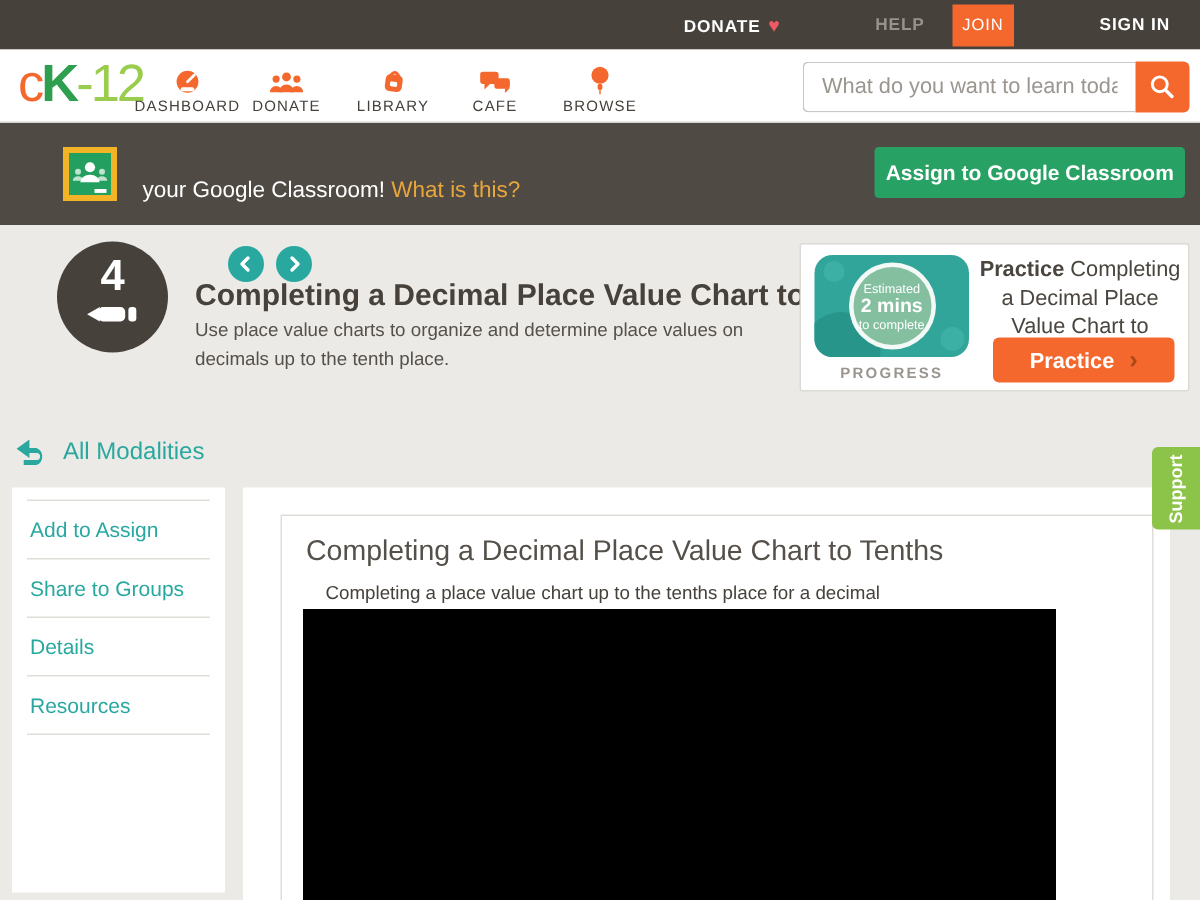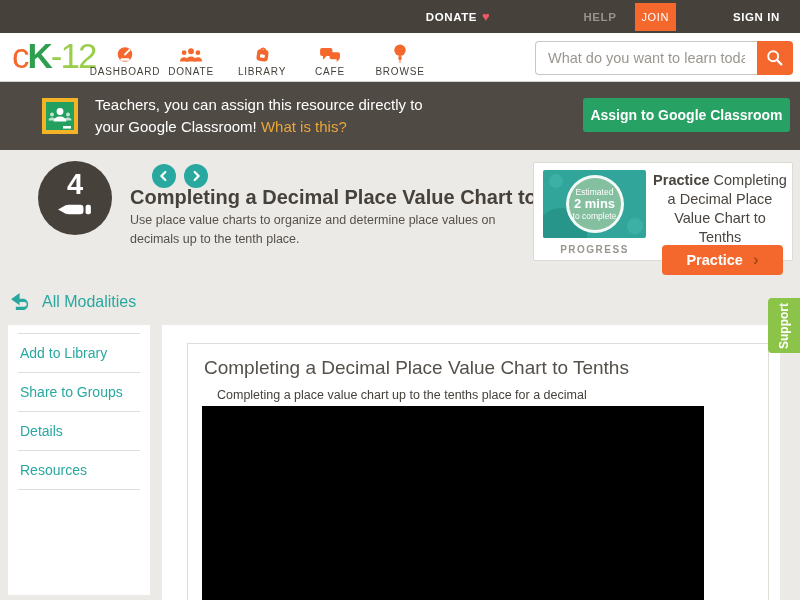--- a/index.html
+++ b/index.html
@@ -4,21 +4,21 @@
 <style>
   * { box-sizing: border-box; margin: 0; padding: 0; }
   html,body { background:#d8d6d2; }
   body { font-family:"Liberation Sans", sans-serif; }
   .frame { position:relative; width:800px; height:600px; overflow:hidden; background:#eceae6; margin:0 auto; }
   .abs { position:absolute; }
 
   
   .topbar { left:0; top:0; width:800px; height:33px; background:#46413b; display:flex; align-items:center; justify-content:flex-end; }
   .topbar .tlink { color:#fff; font-size:11.5px; font-weight:bold; letter-spacing:.6px; cursor:pointer;padding-left:39px; }
-  .topbar .help { color:#97928b; margin:0 18px 0 54px; }
+  .topbar .help { color:#97928b; margin:0 18px 0 24px; }
   .heart { color:#ef5966; font-size:13px; margin-left:5px; }
   .join-btn { background:#f4682e; color:#fff; font-size:11px; font-weight:normal; letter-spacing:.6px; padding:8px 7px; cursor:pointer; }
   .signin { margin:0 20px 0 18px; }
 
   
   .header { left:0; top:33px; width:800px; height:49px; background:#fff; border-bottom:1px solid #d5d3ce; }
   .logo { left:12px; top:3px; font-size:35px; letter-spacing:-2px; cursor:pointer; }
   .logo .lc { color:#f4682e; }
   .logo .lk { color:#2e9e4f; font-weight:bold; }
   .logo .ln { color:#9acd4e; }
@@ -41,30 +41,30 @@
   .badge .bnum { color:#fff; font-size:29px; font-weight:bold; display:block; margin-top:7px; }
   .badge svg { margin-top:2px; }
   .nav-circle { width:24px; height:24px; border-radius:50%; background:#29a8a0; display:flex; align-items:center; justify-content:center; cursor:pointer; }
   .prev { left:152px; top:164px; }
   .next { left:184px; top:164px; }
   .lesson-title { left:130px; top:186px; font-size:20px; font-weight:bold; color:#46413b; }
   .lesson-desc { left:130px; top:211px; width:398px; font-size:12.5px; line-height:1.55; color:#55504a; }
 
   
   .pcard { left:533px; top:162px; width:260px; height:99px; background:#fff; border:1px solid #dcdad5; border-radius:2px; }
-  .pthumb { left:9px; top:7px; width:103px; height:68px; background:#31a59a; overflow:hidden; border-radius:2px; }
+  .pthumb { left:9px; top:7px; width:103px; height:68px; background:#31a59a; overflow:hidden; border-radius:12px; }
   .phead { left:-8px; top:38px; width:52px; height:52px; border-radius:50%; background:#28958b; }
   .pdot1 { left:6px; top:4px; width:14px; height:14px; border-radius:50%; background:#3db0a5; }
   .pdot2 { left:84px; top:48px; width:16px; height:16px; border-radius:50%; background:#3db0a5; }
   .pcircle { left:50%; top:50%; transform:translate(-50%,-50%); width:58px; height:58px; border-radius:50%; background:#84bf9f; border:3px solid rgba(255,255,255,.9); display:flex; flex-direction:column; align-items:center; justify-content:center; color:#fff; text-align:center; }
   .pcircle .e1 { font-size:8.5px; }
   .pcircle .e2 { font-size:13px; font-weight:bold; line-height:1.15;text-align:center; }
   .progress-label { left:9px; top:81px; width:103px; text-align:center; font-size:10px; font-weight:bold; letter-spacing:1.5px; color:#9a958f; }
   .ptitle { left:117px; top:8px; width:138px; text-align:center; font-size:14.5px; line-height:1.32; color:#4a453f; }
-  .practice-btn { left:128px; top:62px; width:121px; height:30px; background:#f4682e; border:none; border-radius:4px; color:#fff; font-size:14.5px; font-weight:bold; cursor:pointer; font-family:"Liberation Sans",sans-serif;margin-top:20px; }
+  .practice-btn { left:128px; top:62px; width:121px; height:30px; background:#f4682e; border:none; border-radius:4px; color:#fff; font-size:14.5px; font-weight:bold; cursor:pointer; font-family:"Liberation Sans",sans-serif; }
   .practice-btn .parrow { color:#a94a16; font-size:17px; font-weight:bold; margin-left:10px; }
 
   
   .modalities { left:10px; top:292px; display:flex; align-items:center; gap:9px; cursor:pointer; }
   .modalities .mlabel { color:#29a8a0; font-size:16px; }
 
   
   .sidebar { left:8px; top:325px; width:142px; height:270px; background:#fff; padding:8px 10px 0 10px; }
   .side-item { border-bottom:1px solid #e0ded9; padding:11px 2px; color:#29a8a0; font-size:14px; cursor:pointer; }
   .side-item:first-child { border-top:1px solid #e0ded9; }
@@ -165,21 +165,21 @@
       <rect x="4" y="4" width="28" height="28" fill="#23a05f"></rect>
       <circle cx="10" cy="16.5" r="2" fill="#bfe3cf"></circle>
         <path d="M6.5 22.5 a3.5 3 0 0 1 7 0 z" fill="#bfe3cf"></path>
       <circle cx="26" cy="16.5" r="2" fill="#bfe3cf"></circle>
         <path d="M22.5 22.5 a3.5 3 0 0 1 7 0 z" fill="#bfe3cf"></path>
       <circle cx="18" cy="13.5" r="3.4" fill="#fff"></circle>
         <path d="M11.5 23.5 a6.5 5 0 0 1 13 0 z" fill="#fff"></path>
       <rect x="21" y="28" width="8" height="2.6" fill="#fff"></rect>
     </svg>
     <div class="abs banner-text">
-      <span>Teachers, you can assign this resource directly to</span><br>
+      <br>
       <span>your Google Classroom!</span>
       <span class="whatisthis">What is this?</span>
     </div>
     <button class="abs assign-btn">Assign to Google Classroom</button>
   </div>
 
   <div class="abs badge">
     <span class="bnum">4</span>
     <svg width="36" height="13" viewBox="0 0 34 12">
         <g fill="#fff">
@@ -219,21 +219,21 @@
   </div>
 
   <div class="abs modalities">
     <svg width="23" height="19" viewBox="0 0 22 20">
         <path d="M9 1 L0 7.5 9 14 V10.5 H14 A2.5 2.5 0 0 1 14 15.5 H5 V19 H14 A6.5 6.5 0 0 0 14 7 H9 Z" fill="#29a8a0"></path>
       </svg>
     <span class="mlabel">All Modalities</span>
   </div>
 
   <div class="abs sidebar">
-    <div class="side-item">Add to Library</div>
+    <div class="side-item">Add to Assign</div>
     <div class="side-item">Share to Groups</div>
     <div class="side-item">Details</div>
     <div class="side-item">Resources</div>
   </div>
 
   <div class="abs main-panel"></div>
   <div class="abs content-card">
     <h2 class="abs content-title" style="font-weight:normal;">Completing a Decimal Place Value Chart to Tenths</h2>
     <p class="abs content-sub">Completing a place value chart up to the tenths place for a decimal</p>
     <div class="abs video"></div>

